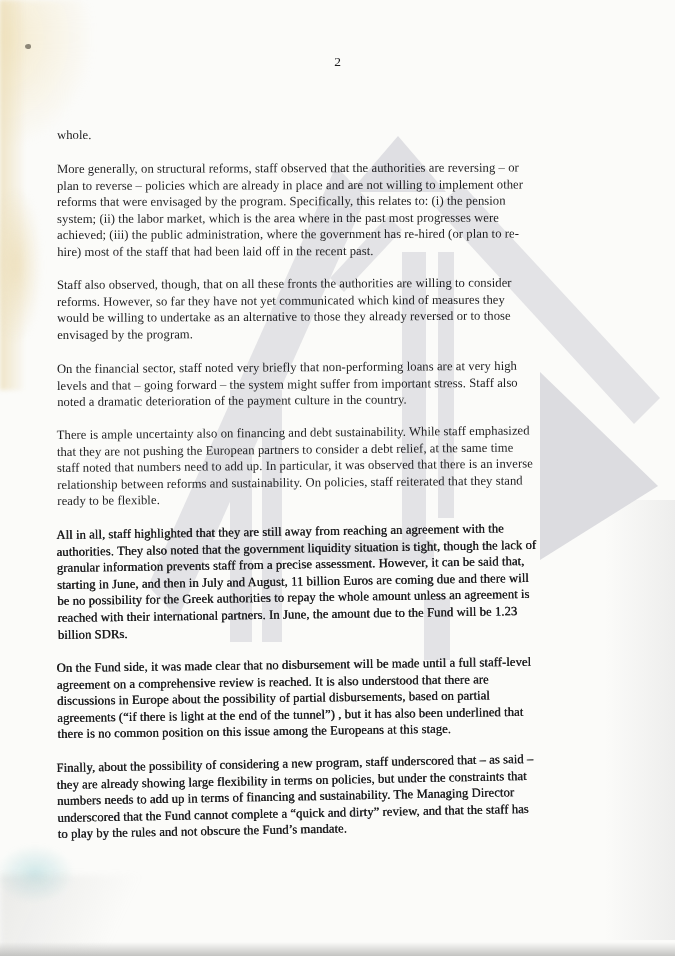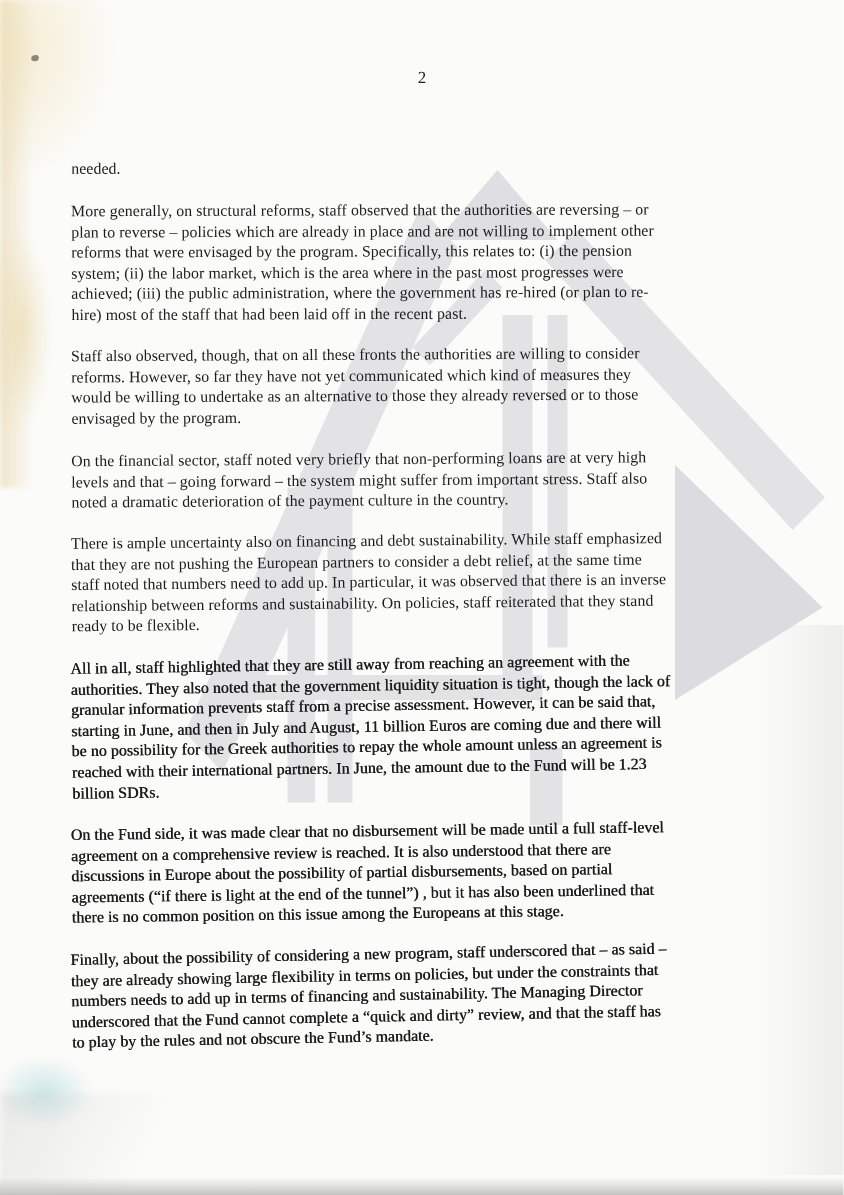--- a/index.html
+++ b/index.html
@@ -119,21 +119,21 @@
 
       <rect x="178" y="540" width="256" height="20"></rect>
 
       <rect x="424" y="598" width="26" height="62"></rect>
     </g>
   </svg>
 
   <div class="page-number">2</div>
   <div class="doc-body" id="doc-body">
       <div class="para">
-        <div class="line">needed.</div>
+        <div class="line">whole.</div>
       </div>
       <div class="para">
         <div class="line">More generally, on structural reforms, staff observed that the authorities are reversing – or</div>
         <div class="line">plan to reverse – policies which are already in place and are not willing to implement other</div>
         <div class="line">reforms that were envisaged by the program. Specifically, this relates to: (i) the pension</div>
         <div class="line">system; (ii) the labor market, which is the area where in the past most progresses were</div>
         <div class="line">achieved; (iii) the public administration, where the government has re-hired (or plan to re-</div>
         <div class="line">hire) most of the staff that had been laid off in the recent past.</div>
       </div>
       <div class="para">

